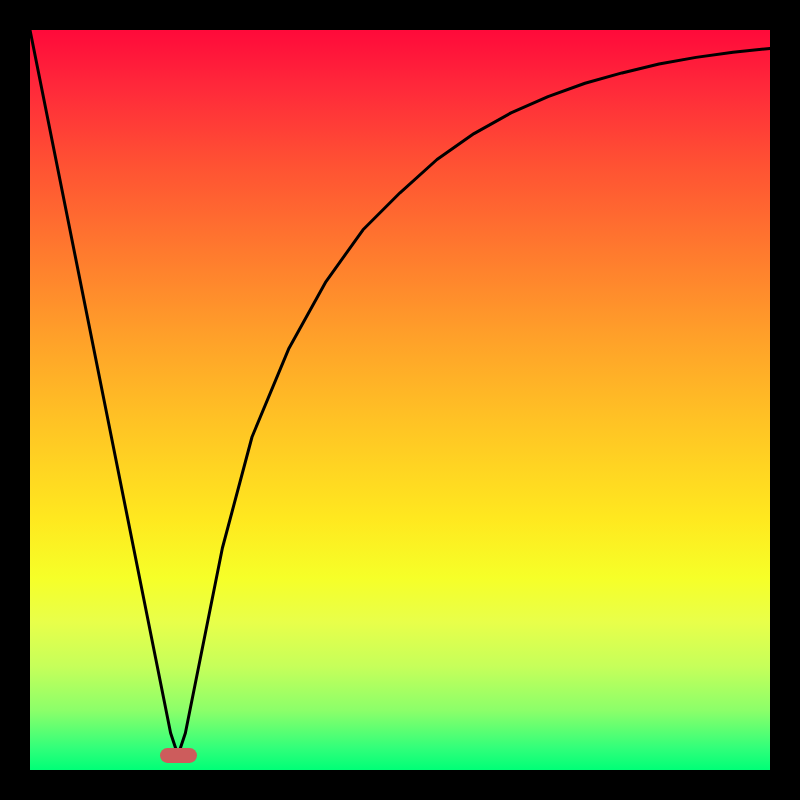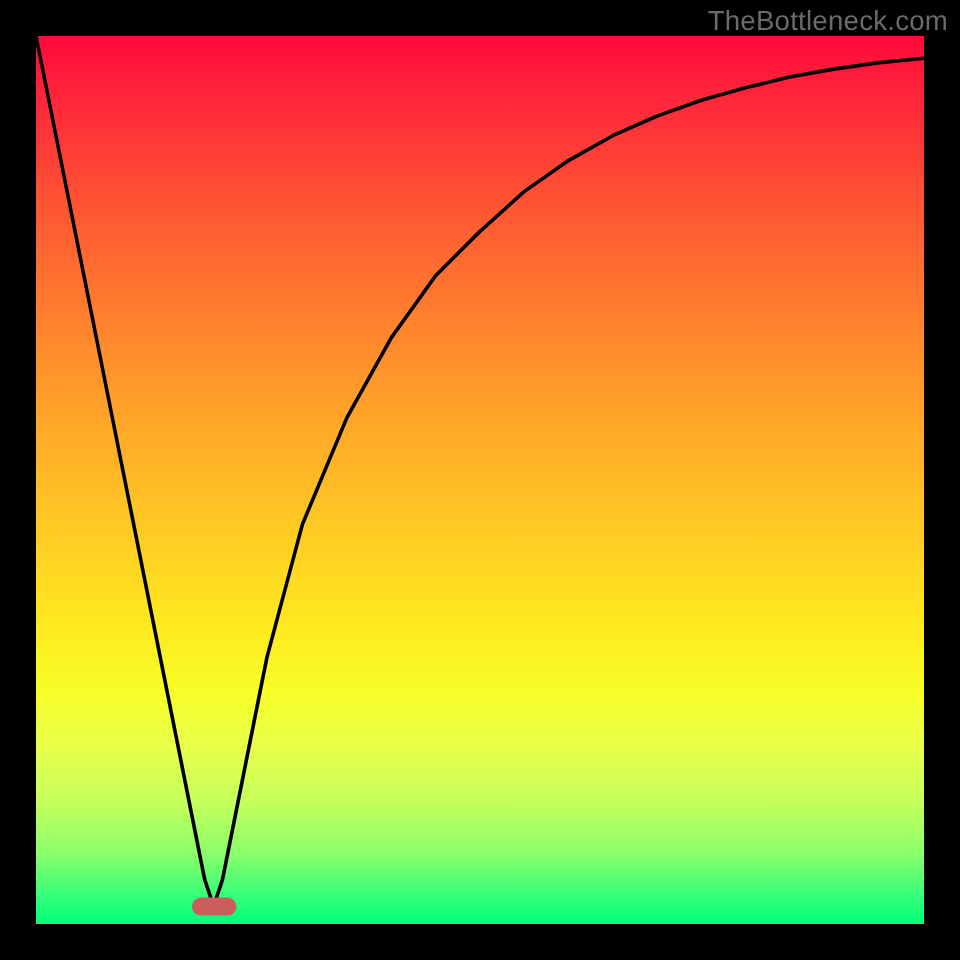--- a/index.html
+++ b/index.html
@@ -63,21 +63,20 @@
     width: 36px;
     height: 14px;
     background: #cd5c5c;
     border-radius: 7px;
   }
 </style>
 </head>
 <body>
 
 <div class="frame">
-  <div class="watermark">TheBottleneck.com</div>
 
   <div class="plot-area">
     <svg class="curve" viewBox="0 0 740 740" preserveAspectRatio="none">
       <path id="curve-path" fill="none" stroke="#000" stroke-width="3" stroke-linejoin="round" stroke-linecap="round" d="M 0.00 0.00 L 37.00 185.00 L 74.00 370.00 L 103.60 518.00 L 125.80 629.00 L 140.60 703.00 L 148.00 725.20 L 155.40 703.00 L 170.20 629.00 L 192.40 518.00 L 222.00 407.00 L 259.00 318.20 L 296.00 251.60 L 333.00 199.80 L 370.00 162.80 L 407.00 129.50 L 444.00 103.60 L 481.00 82.88 L 518.00 66.60 L 555.00 53.28 L 592.00 42.92 L 629.00 34.04 L 666.00 27.38 L 703.00 22.20 L 740.00 18.50"></path>
     </svg>
     <div id="marker" class="marker" style="width: 37px; height: 14.8px; left: 129.5px; top: 717.8px; background: rgb(205, 92, 92); border-radius: 7.4px;"></div>
   </div>
 </div>
 
 </body></html>

